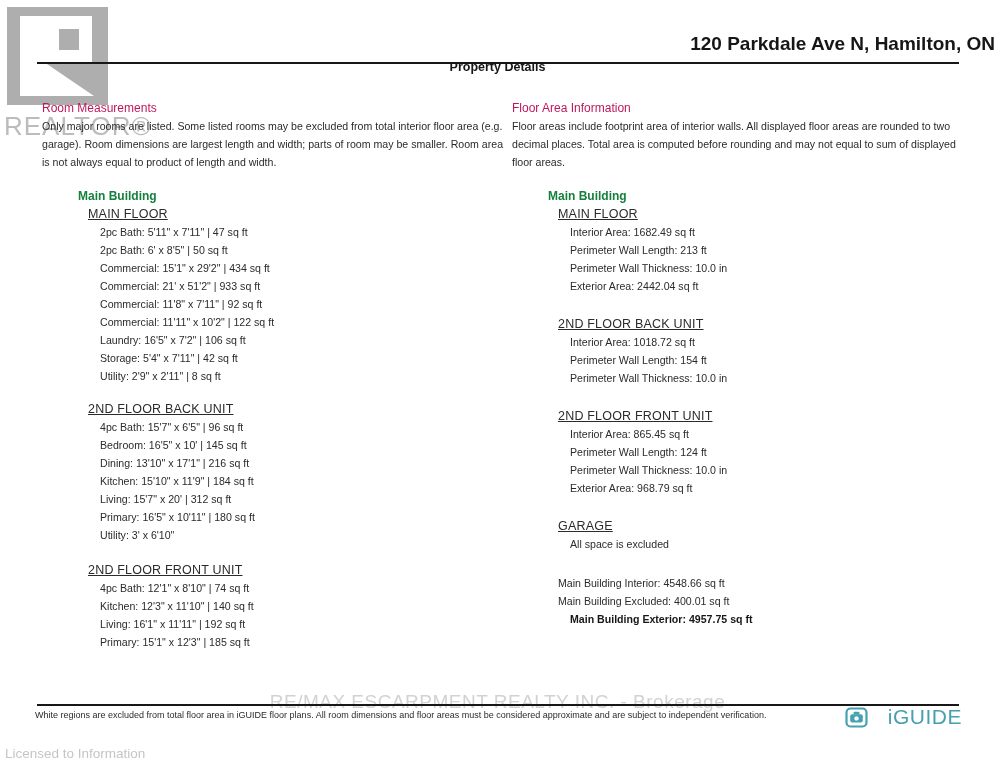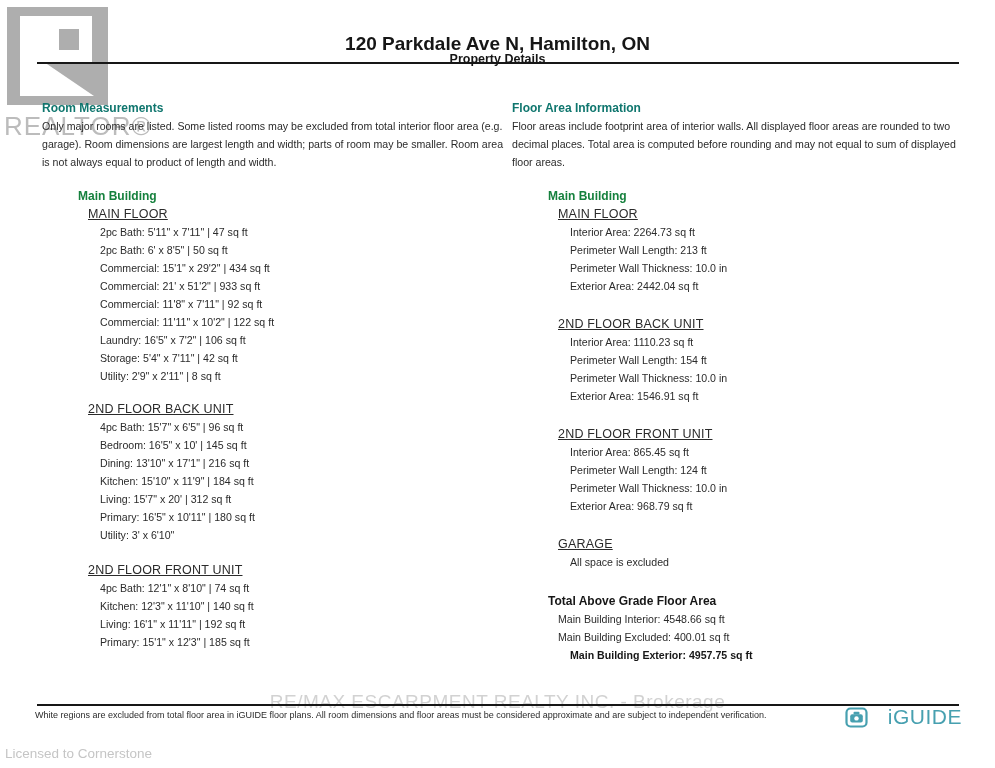--- a/index.html
+++ b/index.html
@@ -17,32 +17,32 @@
   .realtor-box { position:relative; width:101px; height:98px; background:#aeaeae; }
   .r-stem { position:absolute; left:13px; top:9px; width:24px; height:80px; background:#fff; }
   .r-bowl { position:absolute; left:37px; top:9px; width:48px; height:46px; background:#fff; }
   .r-counter { position:absolute; left:15px; top:13px; width:20px; height:21px; background:#aeaeae; }
   .r-leg { position:absolute; left:37px; top:55px; width:50px; height:34px; background:#fff;
            clip-path:polygon(0 0, 100% 100%, 0 100%); }
   .realtor-text { position:absolute; left:-3px; top:104px; font-size:26px;
                   color:#bcbcbc; letter-spacing:1px; white-space:nowrap;text-align:right; }
 
   
-  .title { position:absolute; top:33px; left:0; width:100%; text-align:center;
+  .title { position:absolute; top:33px; left:0; width:100%; text-align:right;
            font-size:19px; font-weight:bold; color:#161616; z-index:2; }
   .title-rule { position:absolute; top:62px; left:37px; width:922px; height:2px;
                 background:#171717; z-index:2; }
-  .subtitle { position:absolute; top:52px; left:0; width:100%; text-align:center;
+  .subtitle { position:absolute; top:60px; left:0; width:100%; text-align:center;
               font-size:12.5px; font-weight:bold; color:#161616; z-index:2; }
 
   
   .col { position:absolute; top:99px; z-index:2; }
   .col-left  { left:42px;  width:462px; }
   .col-right { left:512px; width:466px; }
-  .col-heading { font-size:12px; font-weight:bold; line-height:18px; color:#0f766e; }
+  .col-heading { font-size:12px; font-weight:normal; line-height:18px; color:#be185d; }
   .col-desc { font-size:10.6px; line-height:18px; color:#2b2b2b; }
   .building { font-size:12px; font-weight:bold; line-height:18px; margin:16px 0 0 36px; color:#15803d; }
   .unit { margin-left:46px; }
   .unit.gap { margin-top:15px; }
   .col-right .unit.gap { margin-top:20px; }
   .unit-name { font-size:12.5px; line-height:18px; color:#2b2b2b; letter-spacing:0.2px;text-decoration:underline; }
   .row { margin-left:12px; font-size:10.6px; line-height:18px; color:#2b2b2b; white-space:nowrap; }
   .total { margin:21px 0 0 36px; }
   .total-heading { font-size:12px; font-weight:bold; line-height:18px; color:#161616; }
   .total .row { margin-left:10px; }
@@ -118,64 +118,62 @@
     </div>
   </div>
 
   <div class="col col-right">
     <div class="col-heading">Floor Area Information</div>
     <p class="col-desc">Floor areas include footprint area of interior walls. All displayed floor areas are rounded to two decimal places. Total area is computed before rounding and may not equal to sum of displayed floor areas.</p>
     <div class="building">Main Building</div>
 
     <div class="unit">
       <div class="unit-name">MAIN FLOOR</div>
-      <div class="row">Interior Area: 2264.73 sq ft</div>
+      <div class="row">Interior Area: 1682.49 sq ft</div>
       <div class="row">Perimeter Wall Length: 213 ft</div>
       <div class="row">Perimeter Wall Thickness: 10.0 in</div>
       <div class="row">Exterior Area: 2442.04 sq ft</div>
     </div>
 
     <div class="unit gap">
       <div class="unit-name">2ND FLOOR BACK UNIT</div>
-      <div class="row">Interior Area: 1110.23 sq ft</div>
+      <div class="row">Interior Area: 1018.72 sq ft</div>
       <div class="row">Perimeter Wall Length: 154 ft</div>
       <div class="row">Perimeter Wall Thickness: 10.0 in</div>
-      <div class="row">Exterior Area: 1546.91 sq ft</div>
     </div>
 
     <div class="unit gap">
       <div class="unit-name">2ND FLOOR FRONT UNIT</div>
       <div class="row">Interior Area: 865.45 sq ft</div>
       <div class="row">Perimeter Wall Length: 124 ft</div>
       <div class="row">Perimeter Wall Thickness: 10.0 in</div>
       <div class="row">Exterior Area: 968.79 sq ft</div>
     </div>
 
     <div class="unit gap">
       <div class="unit-name">GARAGE</div>
       <div class="row">All space is excluded</div>
     </div>
 
     <div class="total">
-      <div class="total-heading">Total Above Grade Floor Area</div>
       <div class="row">Main Building Interior: 4548.66 sq ft</div>
       <div class="row">Main Building Excluded: 400.01 sq ft</div>
       <div class="row bold">Main Building Exterior: 4957.75 sq ft</div>
     </div>
   </div>
 
   <div class="footer-watermark">RE/MAX ESCARPMENT REALTY INC. - Brokerage</div>
   <div class="footer-rule"></div>
   <div class="disclaimer">White regions are excluded from total floor area in iGUIDE floor plans. All room dimensions and floor areas must be considered approximate and are subject to independent verification.</div>
 
   <div class="iguide">
     <svg width="23" height="21" viewBox="0 0 23 21">
       <rect x="1.5" y="1.5" width="20" height="18" rx="4" fill="none" stroke="#47a0b0" stroke-width="2.2"></rect>
       <rect x="8.5" y="4.8" width="6" height="2.6" rx="1" fill="#47a0b0"></rect>
       <rect x="5.2" y="7.2" width="12.6" height="8.4" rx="2" fill="#47a0b0"></rect>
       <circle cx="11.5" cy="11.4" r="2.2" fill="#ffffff"></circle>
     </svg>
     <span class="iguide-text">iGUIDE</span>
   </div>
 
-  <div class="licensed">Licensed to Cornerstone</div>
+  <div class="licensed">Licensed to Information</div>
 
 </div>
 
 </body></html>

